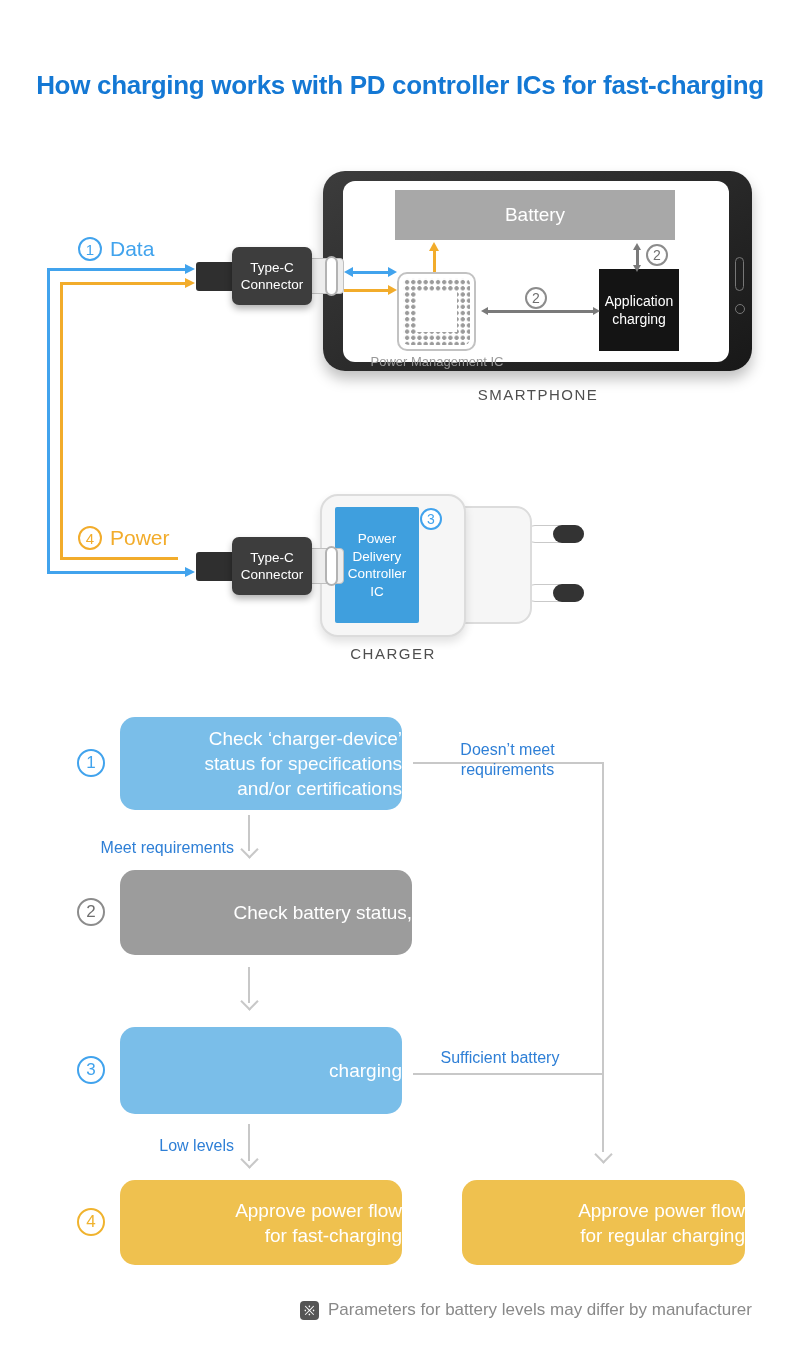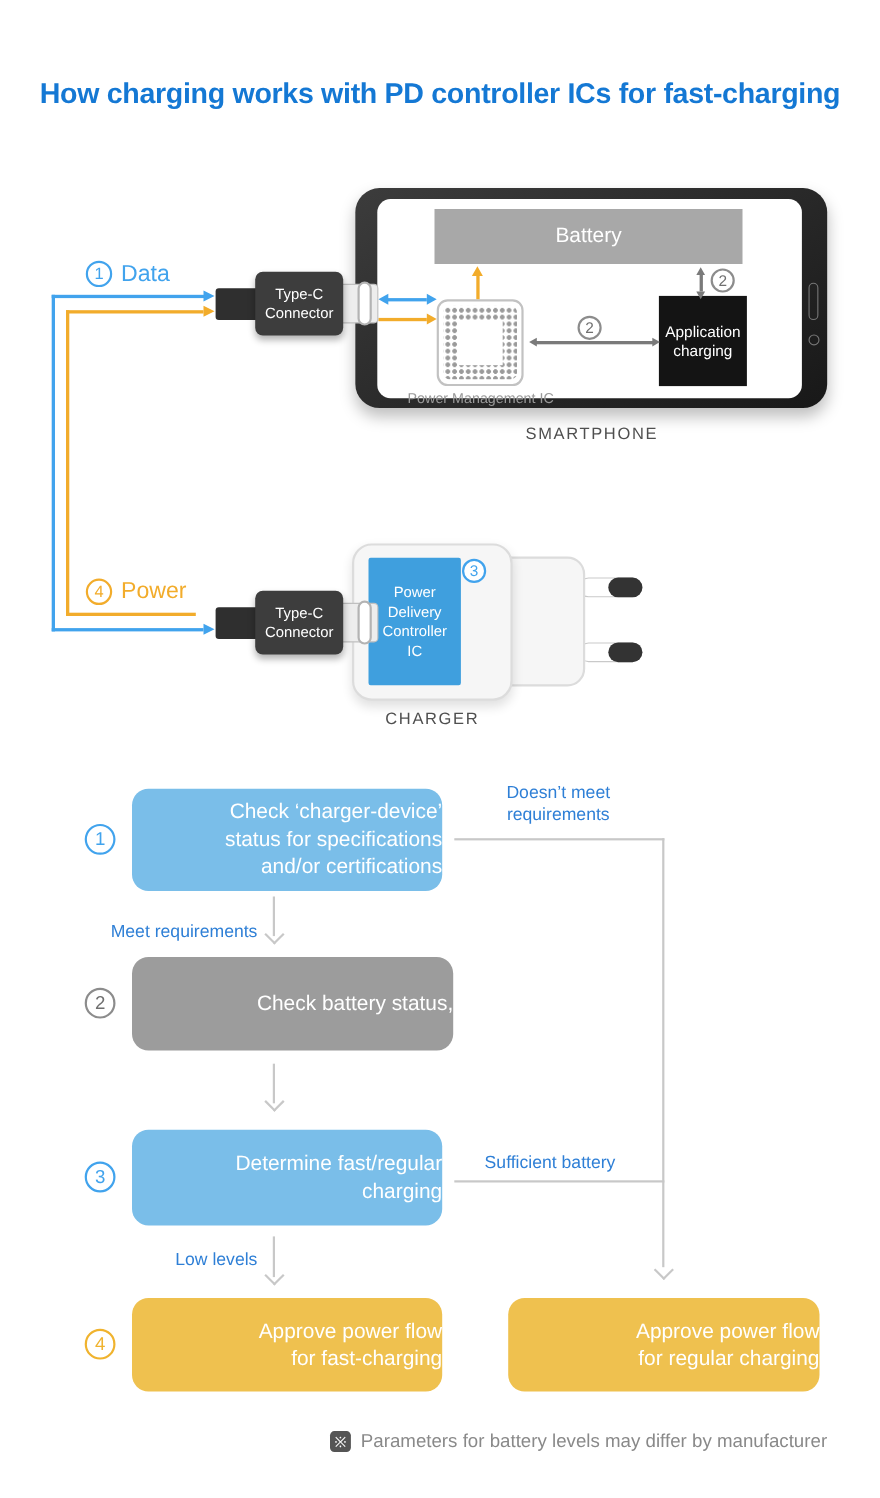--- a/index.html
+++ b/index.html
@@ -206,21 +206,20 @@
 
   <div class="flowbox fb-blue" style="left:120px;top:717px;width:282px;height:93px;">
     <div>Check ‘charger-device’</div>
     <div>status for specifications</div>
     <div>and/or certifications</div>
   </div>
   <div class="flowbox fb-gray" style="left:120px;top:870px;width:292px;height:85px;">
     <div>Check battery status,</div>
   </div>
   <div class="flowbox fb-blue" style="left:120px;top:1027px;width:282px;height:87px;">
-    <div>Determine fast/regular</div>
     <div>charging</div>
   </div>
   <div class="flowbox fb-yellow" style="left:120px;top:1180px;width:282px;height:85px;">
     <div>Approve power flow</div>
     <div>for fast-charging</div>
   </div>
   <div class="flowbox fb-yellow" style="left:462px;top:1180px;width:283px;height:85px;">
     <div>Approve power flow</div>
     <div>for regular charging</div>
   </div>
@@ -230,21 +229,21 @@
   <div class="flow-shaft-v" style="left:248px;top:967px;height:36px;"></div>
   <div class="chev-d" style="left:243px;top:995px;"></div>
   <div class="flow-shaft-v" style="left:248px;top:1124px;height:37px;"></div>
   <div class="chev-d" style="left:243px;top:1153px;"></div>
 
   <div class="flow-shaft-h" style="left:413px;top:762px;width:191px;"></div>
   <div class="flow-shaft-h" style="left:413px;top:1073px;width:191px;"></div>
   <div class="flow-shaft-v" style="left:602px;top:762px;height:390px;"></div>
   <div class="chev-d" style="left:597px;top:1148px;"></div>
 
-  <div class="flow-label" style="left:430px;top:711px;width:155px;text-align:center;">
+  <div class="flow-label" style="left:430px;top:740px;width:155px;text-align:center;">
     <div>Doesn’t meet</div>
     <div>requirements</div>
   </div>
   <div class="flow-label" style="left:58px;top:838px;width:176px;text-align:right;">Meet requirements</div>
   <div class="flow-label" style="left:410px;top:1048px;width:180px;text-align:center;">Sufficient battery</div>
   <div class="flow-label" style="left:58px;top:1136px;width:176px;text-align:right;">Low levels</div>
 
   <div id="footnote" class="abs">
     <span class="mark">※</span>
     <span class="txt">Parameters for battery levels may differ by manufacturer</span>

